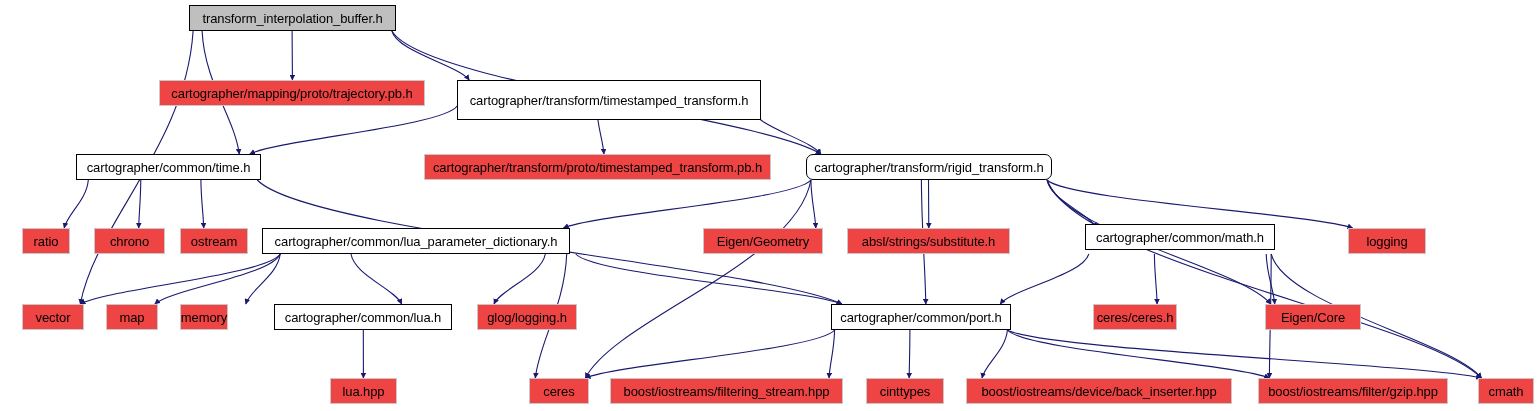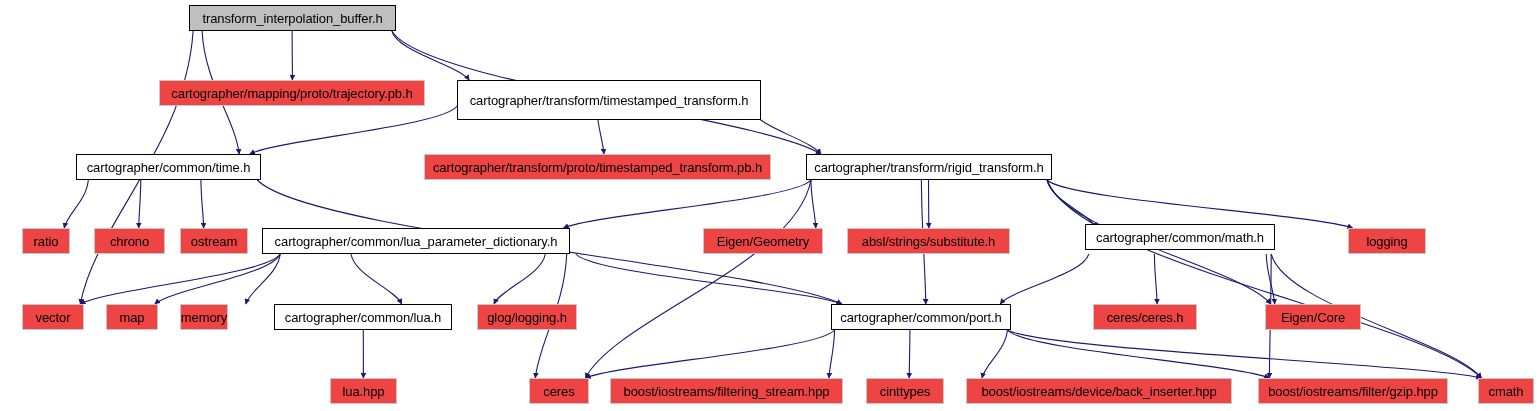--- a/index.html
+++ b/index.html
@@ -112,21 +112,21 @@
       </div>
       <div class="node node-hdr" style="left: 451px; top: 80px; width: 304px; height: 40px; margin-left: 6px;">
         <span class="node-label">cartographer/transform/timestamped_transform.h</span>
       </div>
       <div class="node node-hdr" style="left: 76px; top: 154px; width: 185px; height: 26px;">
         <span class="node-label">cartographer/common/time.h</span>
       </div>
       <div class="node node-sys" style="left: 424px; top: 154px; width: 347px; height: 26px;">
         <span class="node-label">cartographer/transform/proto/timestamped_transform.pb.h</span>
       </div>
-      <div class="node node-hdr" style="left: 806px; top: 154px; width: 246px; height: 26px;">
+      <div class="node node-hdr" style="left: 806px; top: 154px; width: 246px; height: 26px; border-radius: 7px;">
         <span class="node-label">cartographer/transform/rigid_transform.h</span>
       </div>
       <div class="node node-sys" style="left: 22px; top: 228px; width: 48px; height: 26px;">
         <span class="node-label">ratio</span>
       </div>
       <div class="node node-sys" style="left: 94px; top: 228px; width: 71px; height: 26px;">
         <span class="node-label">chrono</span>
       </div>
       <div class="node node-sys" style="left: 180px; top: 228px; width: 68px; height: 26px;">
         <span class="node-label">ostream</span>
@@ -157,21 +157,21 @@
       </div>
       <div class="node node-hdr" style="left: 274px; top: 304px; width: 178px; height: 26px;">
         <span class="node-label">cartographer/common/lua.h</span>
       </div>
       <div class="node node-sys" style="left: 477px; top: 304px; width: 100px; height: 26px;">
         <span class="node-label">glog/logging.h</span>
       </div>
       <div class="node node-hdr" style="left: 831px; top: 304px; width: 180px; height: 26px;">
         <span class="node-label">cartographer/common/port.h</span>
       </div>
-      <div class="node node-sys" style="left: 1093px; top: 304px; width: 104px; height: 26px;">
+      <div class="node node-sys" style="left: 1093px; top: 304px; width: 84px; height: 26px;">
         <span class="node-label">ceres/ceres.h</span>
       </div>
       <div class="node node-sys" style="left: 1265px; top: 304px; width: 96px; height: 26px;">
         <span class="node-label">Eigen/Core</span>
       </div>
       <div class="node node-sys" style="left: 330px; top: 378px; width: 67px; height: 26px;">
         <span class="node-label">lua.hpp</span>
       </div>
       <div class="node node-sys" style="left: 529px; top: 378px; width: 60px; height: 26px;">
         <span class="node-label">ceres</span>

